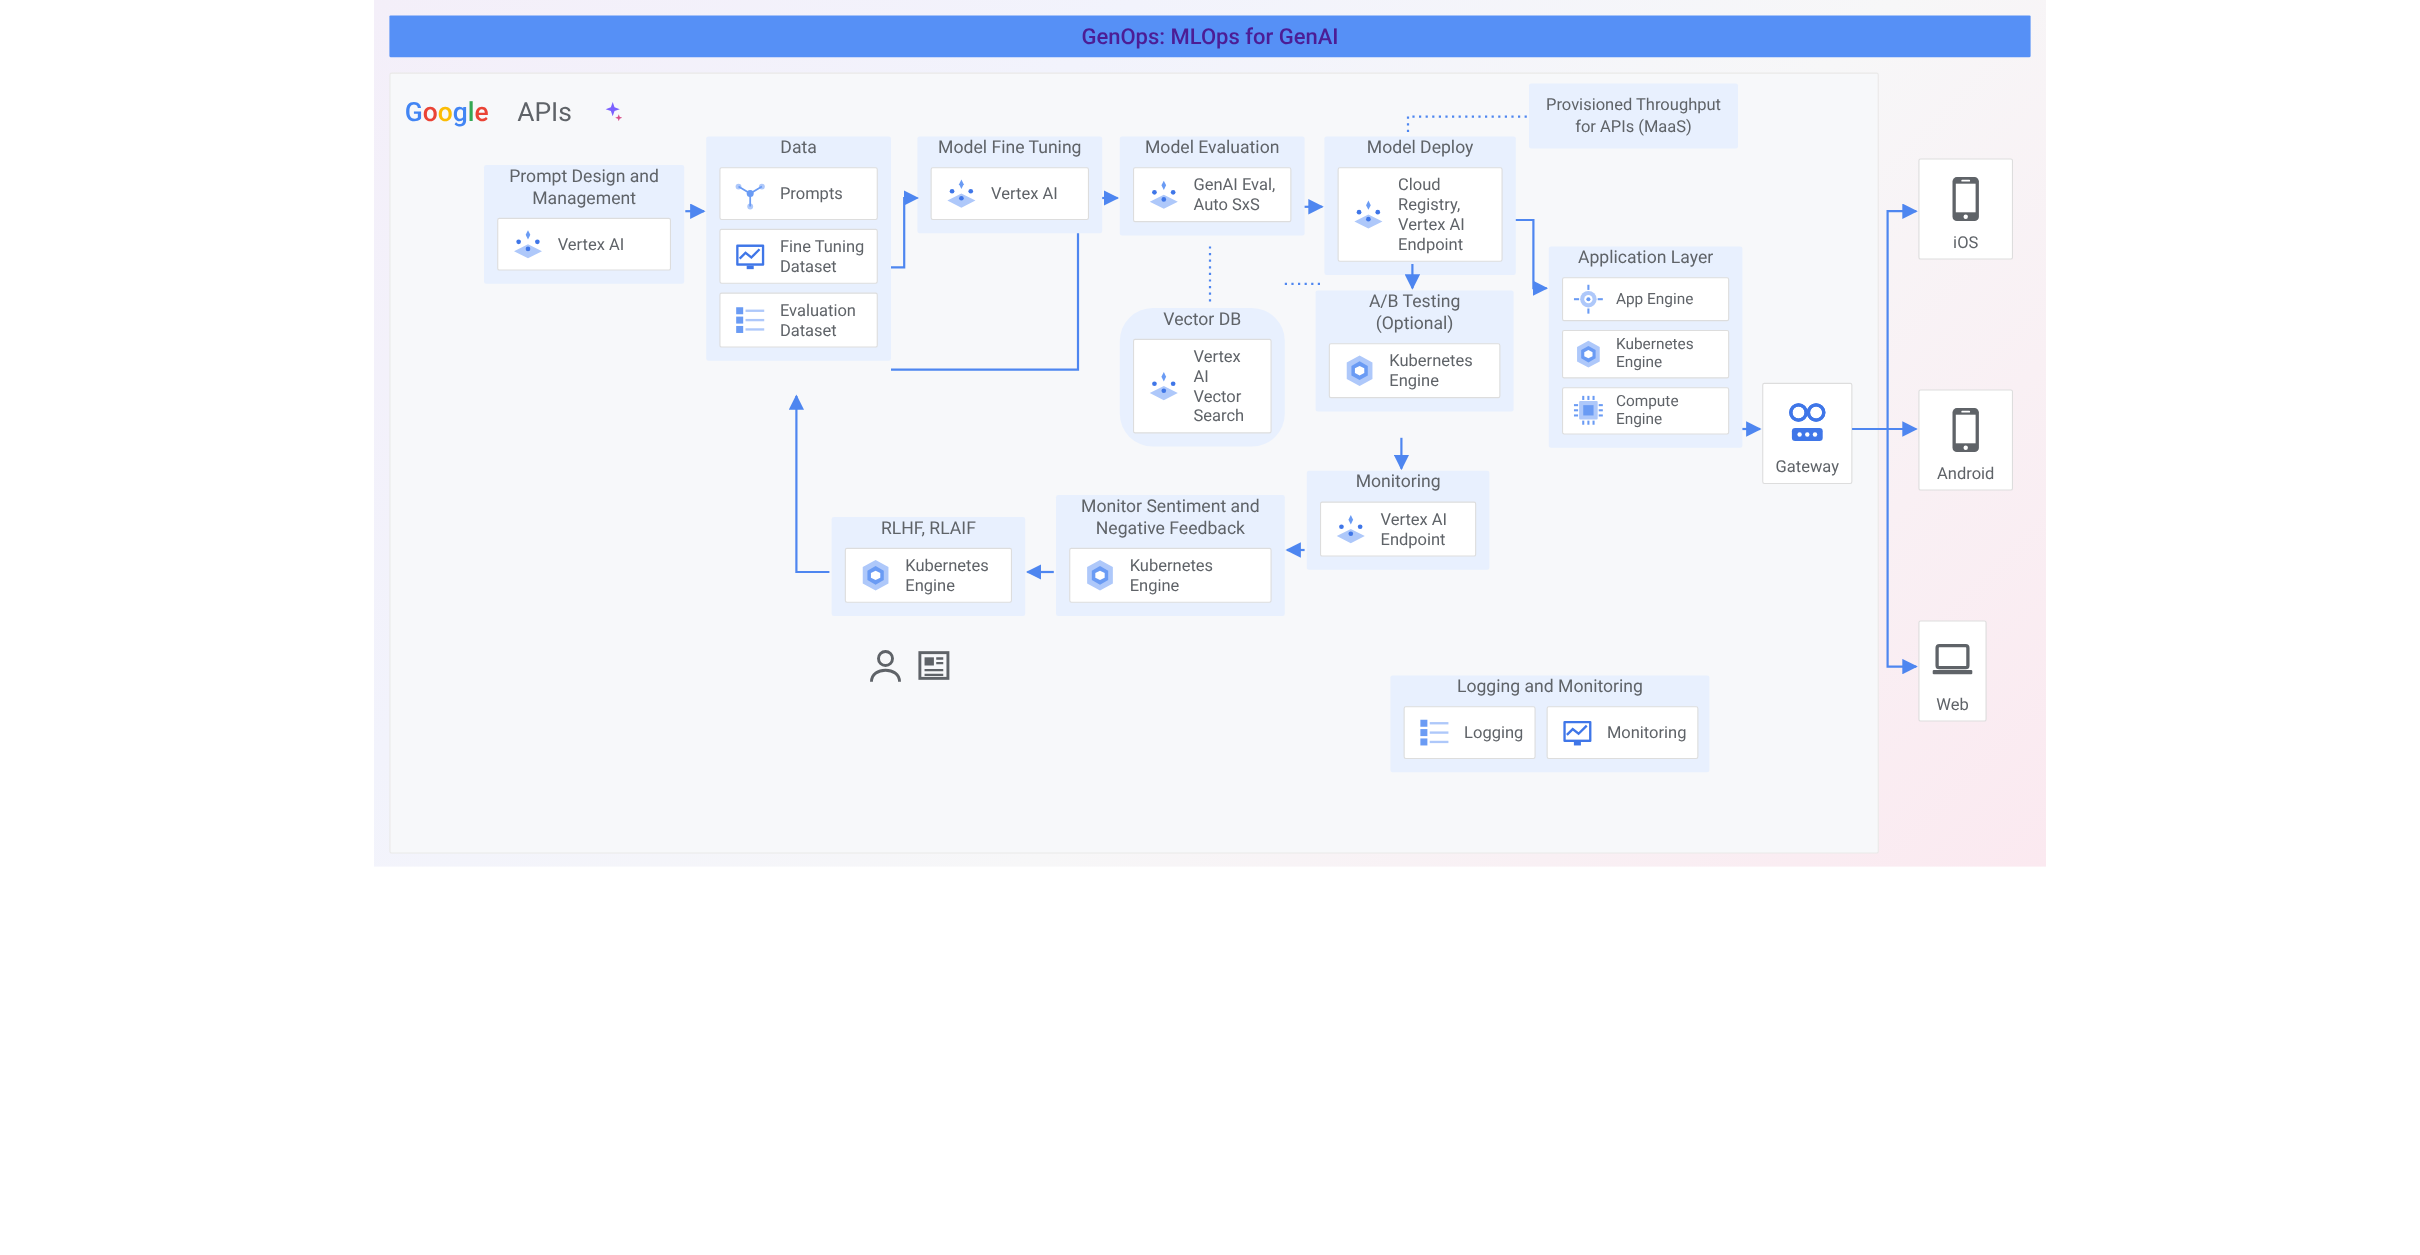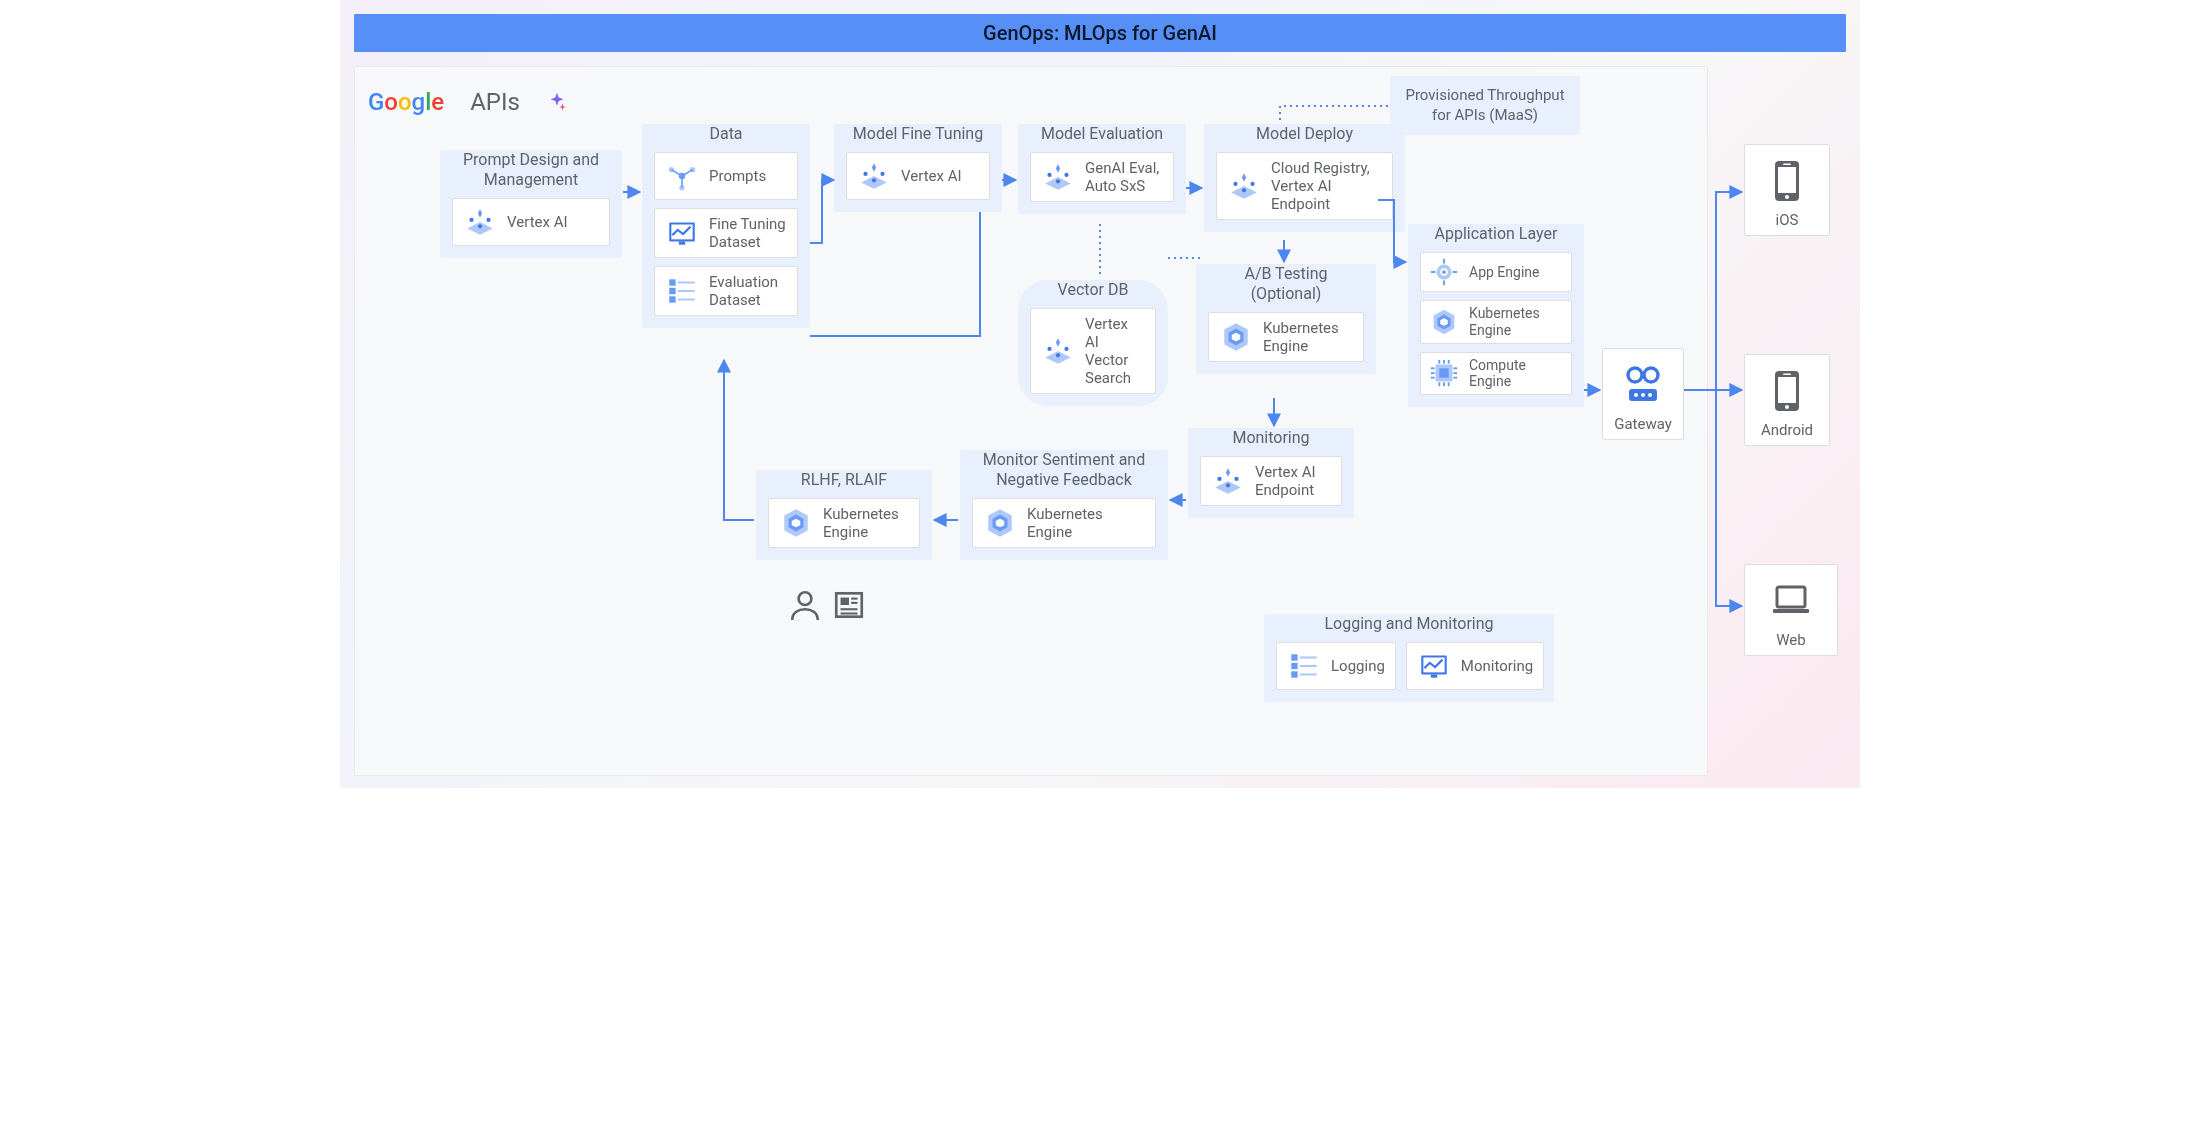--- a/index.html
+++ b/index.html
@@ -14,21 +14,21 @@
     width: 1520px;
     height: 788px;
     margin: 0 auto;
     background: linear-gradient(135deg, #f4eff9 0%, #f2f3fc 30%, #f7f7f8 60%, #fbe9f0 100%);
   }
   .title-bar {
     position: absolute;
     left: 14px; right: 14px; top: 14px;
     height: 38px;
     background: #5690f6;
-    color: #0f172a;
+    color: #4c1d95;
     font-size: 20px;
     font-weight: 500;
     display: flex;
     align-items: center;
     justify-content: center;
     border-radius: 1px;
   }
   .main-box {
     position: absolute;
     left: 14px; top: 66px;
@@ -255,21 +255,21 @@
             <path class="pblue" d="M16 4l2 4-2 4-2-4z"></path>
             <circle class="pblue-d" cx="8" cy="14" r="2"></circle>
             <circle class="pblue-d" cx="24" cy="14" r="2"></circle>
             <circle class="pblue-d" cx="16" cy="20" r="2"></circle>
           </svg>
         </span>
       <span class="label">GenAI Eval, Auto SxS</span>
     </div>
   </div>
 
-  <div class="grp" style="left:864px; top:124px; width:201px;">
+  <div class="grp" style="left:864px; top:124px; width:174px;">
     <div class="grp-title">Model Deploy</div>
     <div class="card">
       <span class="icon">
           <svg viewBox="0 0 32 32">
             <path class="pblue-l" d="M4 22l12 6 12-6-12-6z"></path>
             <path class="pblue" d="M16 4l2 4-2 4-2-4z"></path>
             <circle class="pblue-d" cx="8" cy="14" r="2"></circle>
             <circle class="pblue-d" cx="24" cy="14" r="2"></circle>
             <circle class="pblue-d" cx="16" cy="20" r="2"></circle>
           </svg>
@@ -483,21 +483,21 @@
     <div class="dev">
         <svg viewBox="0 0 48 48">
           <rect x="12" y="4" width="24" height="40" rx="4" fill="#5f6368"></rect>
           <rect x="15" y="10" width="18" height="26" fill="#fff"></rect>
           <circle cx="24" cy="40" r="2" fill="#fff"></circle>
           <rect x="20" y="6.5" width="8" height="1.6" rx="0.8" fill="#fff"></rect>
         </svg>
       </div>
     <div class="lbl">Android</div>
   </div>
-  <div class="plain-card" style="left:1404px; top:564px; width:94px;">
+  <div class="plain-card" style="left:1404px; top:564px; width:62px;">
     <div class="dev">
         <svg viewBox="0 0 48 48">
           <rect x="10" y="10" width="28" height="20" rx="2" fill="none" stroke="#5f6368" stroke-width="3"></rect>
           <rect x="6" y="32" width="36" height="4" rx="1" fill="#5f6368"></rect>
         </svg>
       </div>
     <div class="lbl">Web</div>
   </div>
 
   <svg class="arrows">

